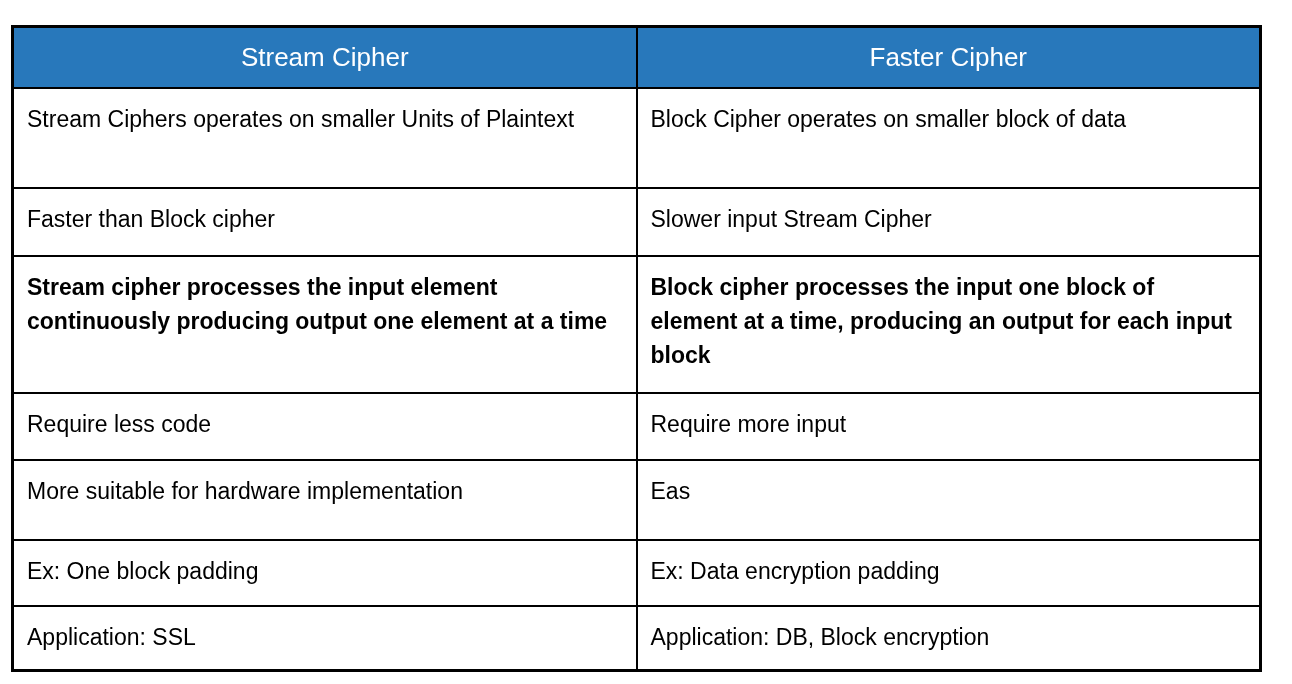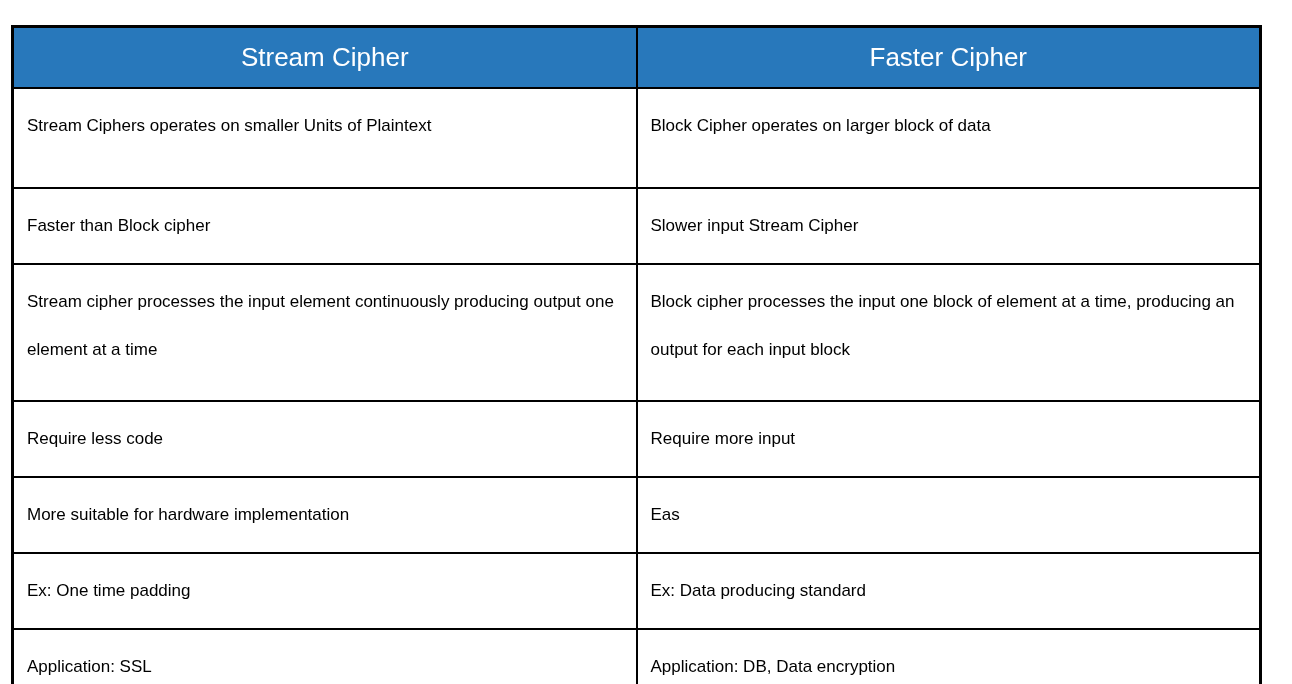--- a/index.html
+++ b/index.html
@@ -39,31 +39,31 @@
     color: var(--header-text);
     font-size: 26px;
     font-weight: 400;
     height: 61px;
     text-align: center;
     vertical-align: middle;
     padding: 0 2px;
   }
   table.cipher-table td {
     color: var(--body-text);
-    font-size: 17px;
-    line-height: 48px;
+    font-size: 23px;
+    line-height: 34px;
     vertical-align: top;
     padding: 13px 20px 13px 13px;
     background: #ffffff;
   }
   tbody tr:nth-child(1) { height: 100px; }
-  tbody tr:nth-child(2) { height: 76px; }
-  tbody tr:nth-child(3) { height: 137px; }
+  tbody tr:nth-child(2) { height: 68px; }
+  tbody tr:nth-child(3) { height: 137px; font-weight: bold; }
   tbody tr:nth-child(4) { height: 67px; }
-  tbody tr:nth-child(5) { height: 66px; margin-top: 25px; }
+  tbody tr:nth-child(5) { height: 80px; margin-top: 25px; }
   tbody tr:nth-child(6) { height: 66px; }
   tbody tr:nth-child(7) { height: 65px; margin-top: 25px; }
 </style>
 </head>
 <body>
 
 <div class="table-wrap">
   <table class="cipher-table">
     <colgroup>
       <col>
@@ -71,41 +71,41 @@
     </colgroup>
     <thead>
       <tr>
         <th>Stream Cipher</th>
         <th>Faster Cipher</th>
       </tr>
     </thead>
     <tbody>
       <tr>
         <td>Stream Ciphers operates on smaller Units of Plaintext</td>
-        <td>Block Cipher operates on larger block of data</td>
+        <td>Block Cipher operates on smaller block of data</td>
       </tr>
       <tr>
         <td>Faster than Block cipher</td>
         <td>Slower input Stream Cipher</td>
       </tr>
       <tr>
         <td>Stream cipher processes the input element continuously producing output one element at a time</td>
         <td>Block cipher processes the input one block of element at a time, producing an output for each input block</td>
       </tr>
       <tr>
         <td>Require less code</td>
         <td>Require more input</td>
       </tr>
       <tr>
         <td>More suitable for hardware implementation</td>
         <td>Eas</td>
       </tr>
       <tr>
-        <td>Ex: One time padding</td>
-        <td>Ex: Data producing standard</td>
+        <td>Ex: One block padding</td>
+        <td>Ex: Data encryption padding</td>
       </tr>
       <tr>
         <td>Application: SSL</td>
-        <td>Application: DB, Data encryption</td>
+        <td>Application: DB, Block encryption</td>
       </tr>
     </tbody>
   </table>
 </div>
 
 </body></html>

